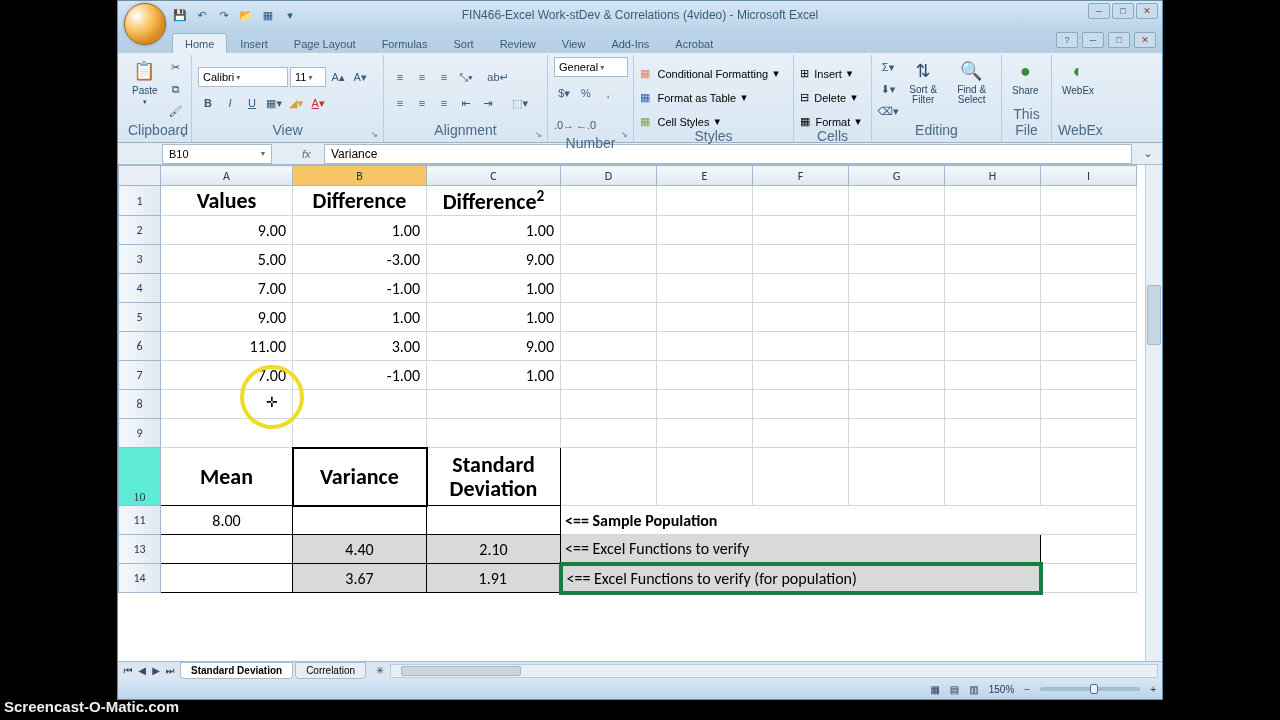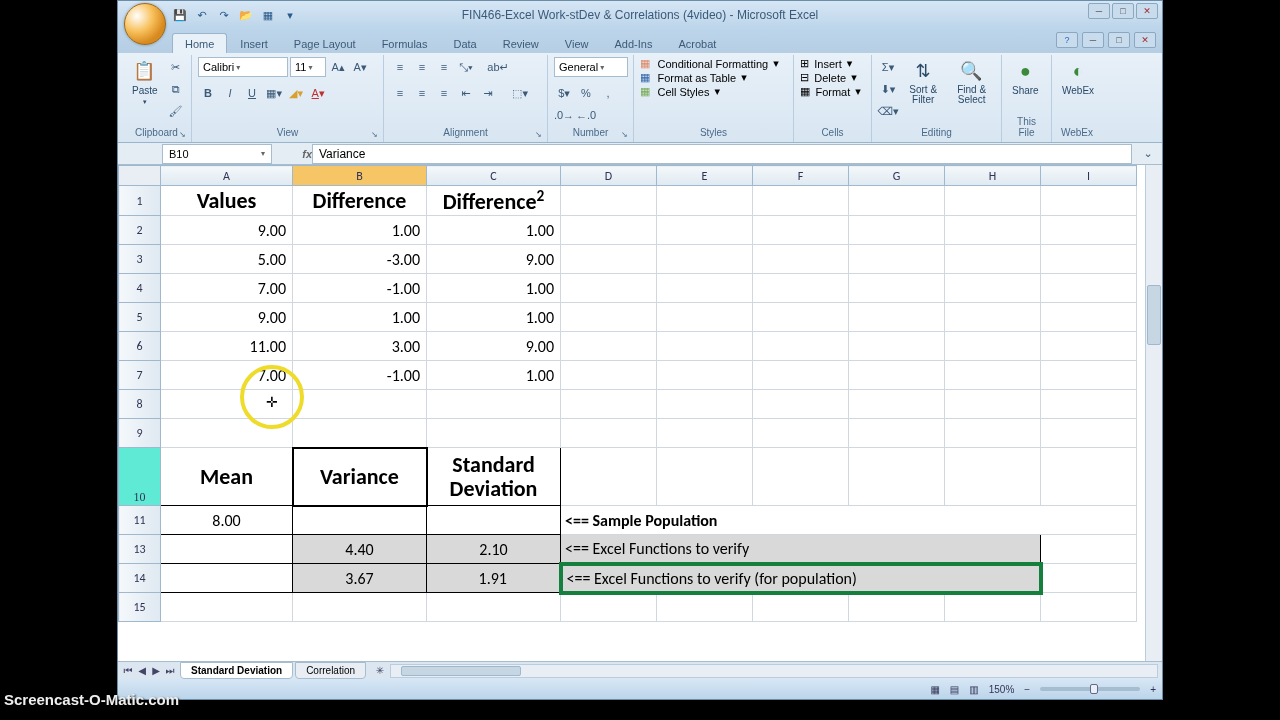--- a/index.html
+++ b/index.html
@@ -114,21 +114,21 @@
   .ribbon-group {
     border-right: 1px solid #b8cee0;
     padding: 2px 6px;
     display: flex;
     flex-direction: column;
     position: relative;
   }
   .group-content { flex: 1; display: flex; align-items: flex-start; gap: 4px; }
   .group-label {
     text-align: center;
-    font-size: 10px;
+    font-size: 14px;
     color: #4a6a88;
     padding-bottom: 2px;
     position: relative;
   }
   .group-launcher {
     position: absolute;
     right: 2px;
     bottom: 2px;
     width: 10px; height: 10px;
     font-size: 8px;
@@ -139,21 +139,21 @@
     flex-direction: column;
     align-items: center;
     justify-content: center;
     padding: 2px 4px;
     font-size: 10px;
     color: #2a4a68;
     gap: 2px;
   }
   .big-btn .ico { width: 24px; height: 24px; display:flex; align-items:center; justify-content:center; font-size:18px; }
   .col { display: flex; flex-direction: column; gap: 2px; }
-  .row { display: flex; align-items: center; gap: 2px; }
+  .row { display: flex; align-items: center; gap: 2px; margin-top: 10px; }
   .small-btn {
     width: 20px; height: 20px;
     display: flex; align-items: center; justify-content: center;
     font-size: 11px;
     color: #3a5a78;
   }
   .dropdown-field {
     height: 20px;
     background: #fff;
     border: 1px solid #a6bdd0;
@@ -177,25 +177,24 @@
     background: #fff;
     border: 1px solid #a6bdd0;
     margin-left: 44px;
     display: flex;
     align-items: center;
     padding: 0 6px;
     font-size: 11px;
   }
   .fx-label {
     width: 22px;
-    text-align: right;
+    text-align: left;
     font-style: italic;
     color: #666;
-    margin-left: 18px;
-    font-weight: bold;
+    margin-left: 30px;
   }
   .formula-input {
     flex: 1;
     height: 20px;
     background: #fff;
     border: 1px solid #a6bdd0;
     padding: 0 6px;
     font-size: 12px;
     display: flex;
     align-items: center;
@@ -349,21 +348,21 @@
   }
   .cursor-plus {
     position: absolute;
     font-size: 14px;
     color: #000;
     pointer-events: none;
   }
   .watermark {
     position: absolute;
     left: 4px;
-    bottom: 12px;
+    bottom: 5px;
     color: #eee;
     font-size: 15px;
     font-weight: bold;
     text-shadow: 1px 1px 2px #000;
   }
   sup { font-size: .7em; }
 </style>
 </head>
 <body>
 
@@ -385,21 +384,21 @@
       <div class="win-btn">□</div>
       <div class="win-btn close">✕</div>
     </div>
   </div>
 
   <div class="ribbon-tabs">
     <div class="ribbon-tab active">Home</div>
     <div class="ribbon-tab">Insert</div>
     <div class="ribbon-tab">Page Layout</div>
     <div class="ribbon-tab">Formulas</div>
-    <div class="ribbon-tab">Data</div>
+    <div class="ribbon-tab">Sort</div>
     <div class="ribbon-tab">Review</div>
     <div class="ribbon-tab">View</div>
     <div class="ribbon-tab">Add-Ins</div>
     <div class="ribbon-tab">Acrobat</div>
     <div class="ribbon-right">
       <div class="win-btn" style="color:#2a6ac0;">?</div>
       <div class="win-btn">─</div>
       <div class="win-btn">□</div>
       <div class="win-btn close">✕</div>
     </div>
@@ -723,32 +722,20 @@
           <td></td>
             </tr>
         <tr>
               <th>14</th>
           <td style="border:1px solid #000;"></td>
           <td class="center-val shaded" style="border:1px solid #000;">3.67</td>
           <td class="center-val shaded" style="border:1px solid #000;">1.91</td>
           <td class="left-text shaded" colspan="5" style="border:4px solid #15803d;font-weight:normal;">&lt;== Excel Functions to verify (for population)</td>
           <td></td>
             </tr>
-        <tr>
-              <th>15</th>
-          <td></td>
-              <td></td>
-              <td></td>
-              <td></td>
-              <td></td>
-              <td></td>
-              <td></td>
-              <td></td>
-              <td></td>
-            </tr>
       </tbody>
     </table>
     <div class="highlight-circle" style="left:122px; top:200px;"></div>
     <div class="cursor-plus" style="left:148px; top:229px;">✛</div>
     </div>
     <div class="vscroll">
       <div class="thumb"></div>
     </div>
   </div>
 

